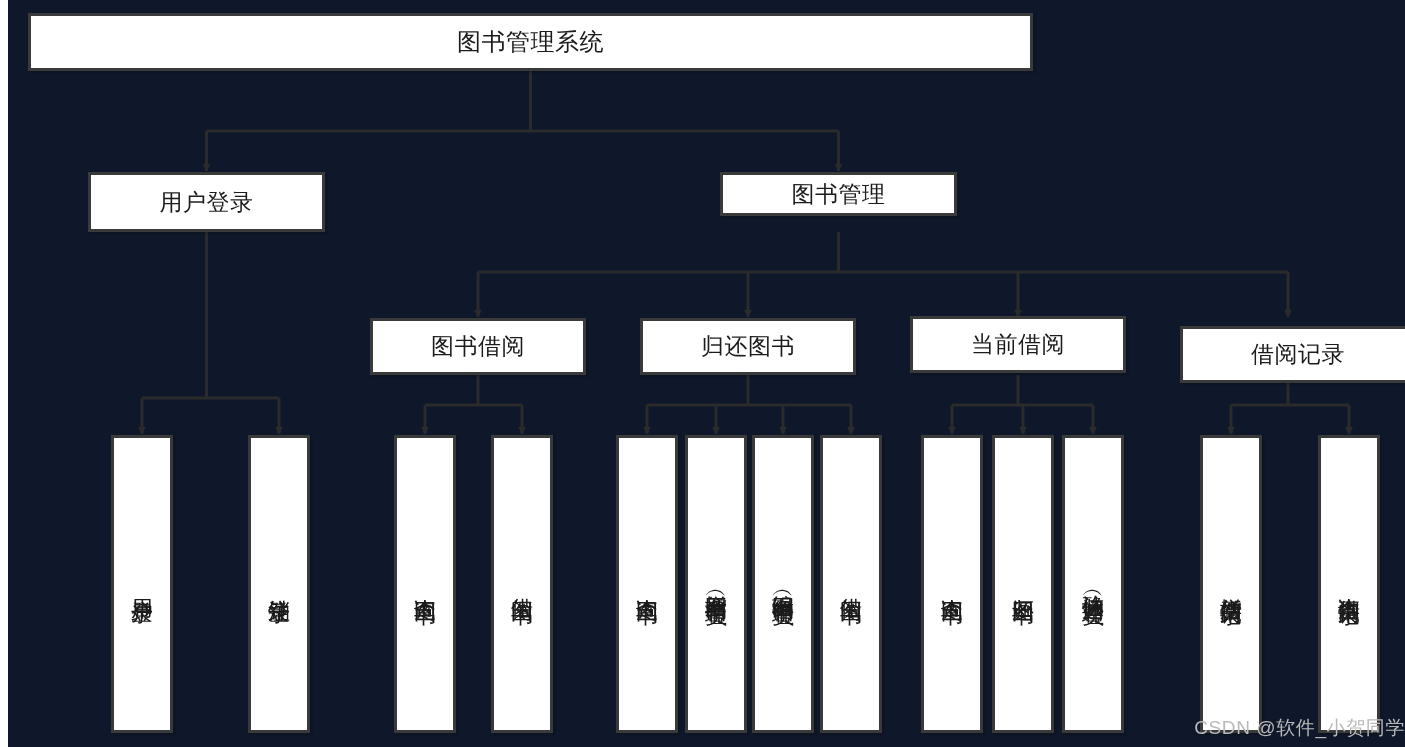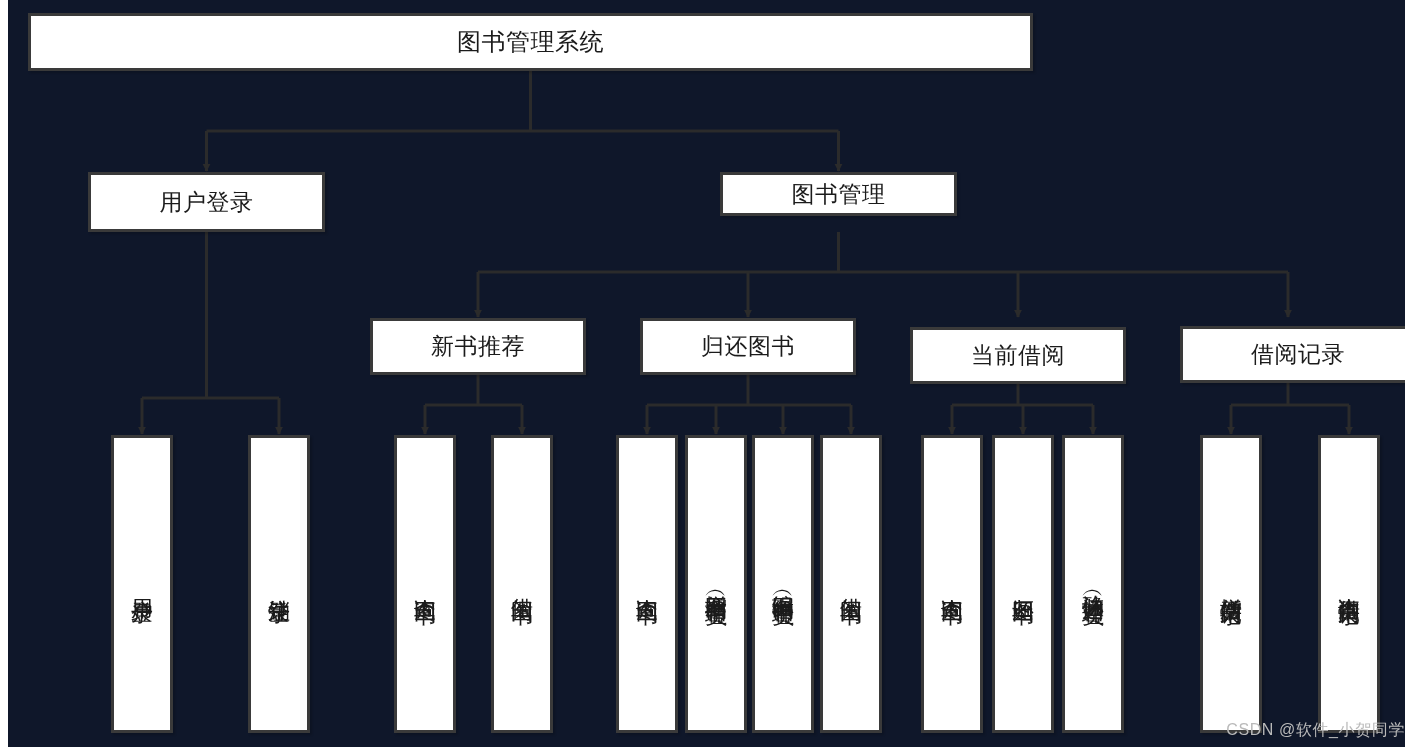--- a/index.html
+++ b/index.html
@@ -53,21 +53,21 @@
     line-height: 1.0;
   }
   .node.root .node-label {
     font-size: 24px;
   }
   #watermark {
     position: absolute;
     right: 8px;
     bottom: 6px;
     color: #b9b9b9;
-    font-size: 16px;
+    font-size: 19px;
     letter-spacing: 0.6px;
     white-space: nowrap;
     user-select: none;
   }
 </style>
 </head>
 <body>
 
 <div id="diagram-root">
 
@@ -118,26 +118,26 @@
       <div class="node root" style="left: 20px; top: 13px; width: 1005px; height: 58px;">
         <span class="node-label">图书管理系统</span>
       </div>
       <div class="node" style="left: 80px; top: 172px; width: 237px; height: 60px;">
         <span class="node-label">用户登录</span>
       </div>
       <div class="node" style="left: 712px; top: 172px; width: 237px; height: 44px;">
         <span class="node-label">图书管理</span>
       </div>
       <div class="node" style="left: 362px; top: 318px; width: 216px; height: 57px;">
-        <span class="node-label">新书推荐</span>
+        <span class="node-label">图书借阅</span>
       </div>
       <div class="node" style="left: 632px; top: 318px; width: 216px; height: 57px;">
         <span class="node-label">归还图书</span>
       </div>
-      <div class="node" style="left: 902px; top: 327px; width: 216px; height: 57px;">
+      <div class="node" style="left: 902px; top: 316px; width: 216px; height: 57px;">
         <span class="node-label">当前借阅</span>
       </div>
       <div class="node" style="left: 1172px; top: 326px; width: 236px; height: 57px;">
         <span class="node-label">借阅记录</span>
       </div>
       <div class="node vertical" style="left: 103px; top: 435px; width: 62px; height: 298px;">
         <span class="node-label">用户登录</span>
       </div>
       <div class="node vertical" style="left: 240px; top: 435px; width: 62px; height: 298px;">
         <span class="node-label">注销登录</span>

